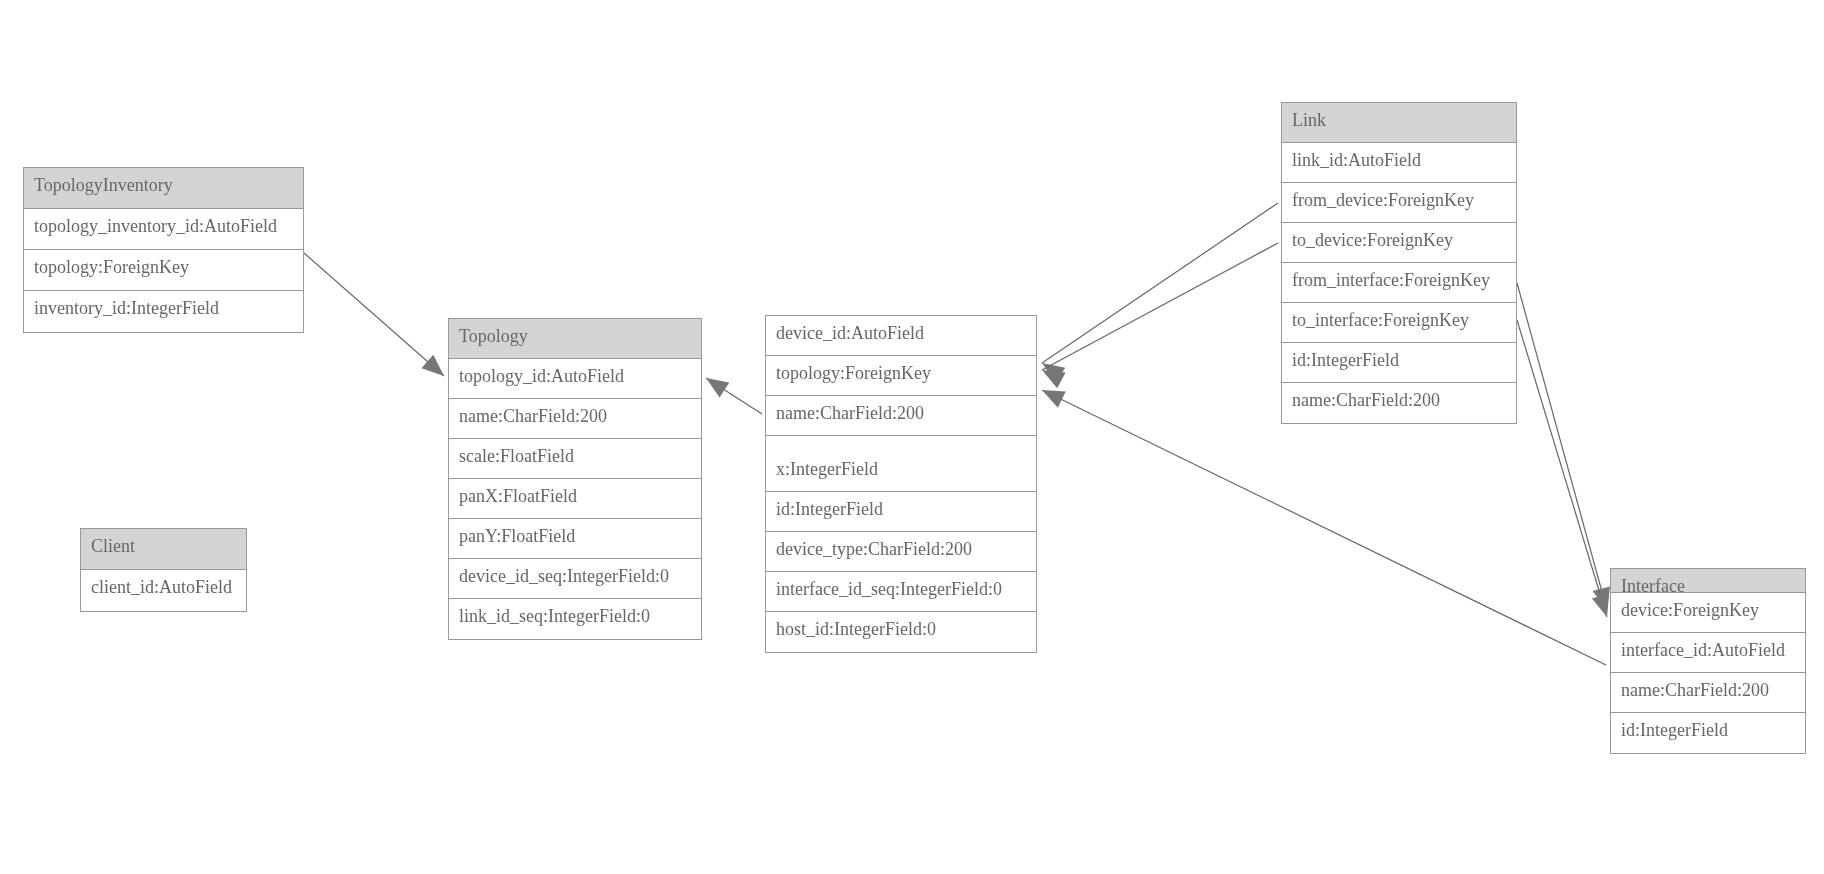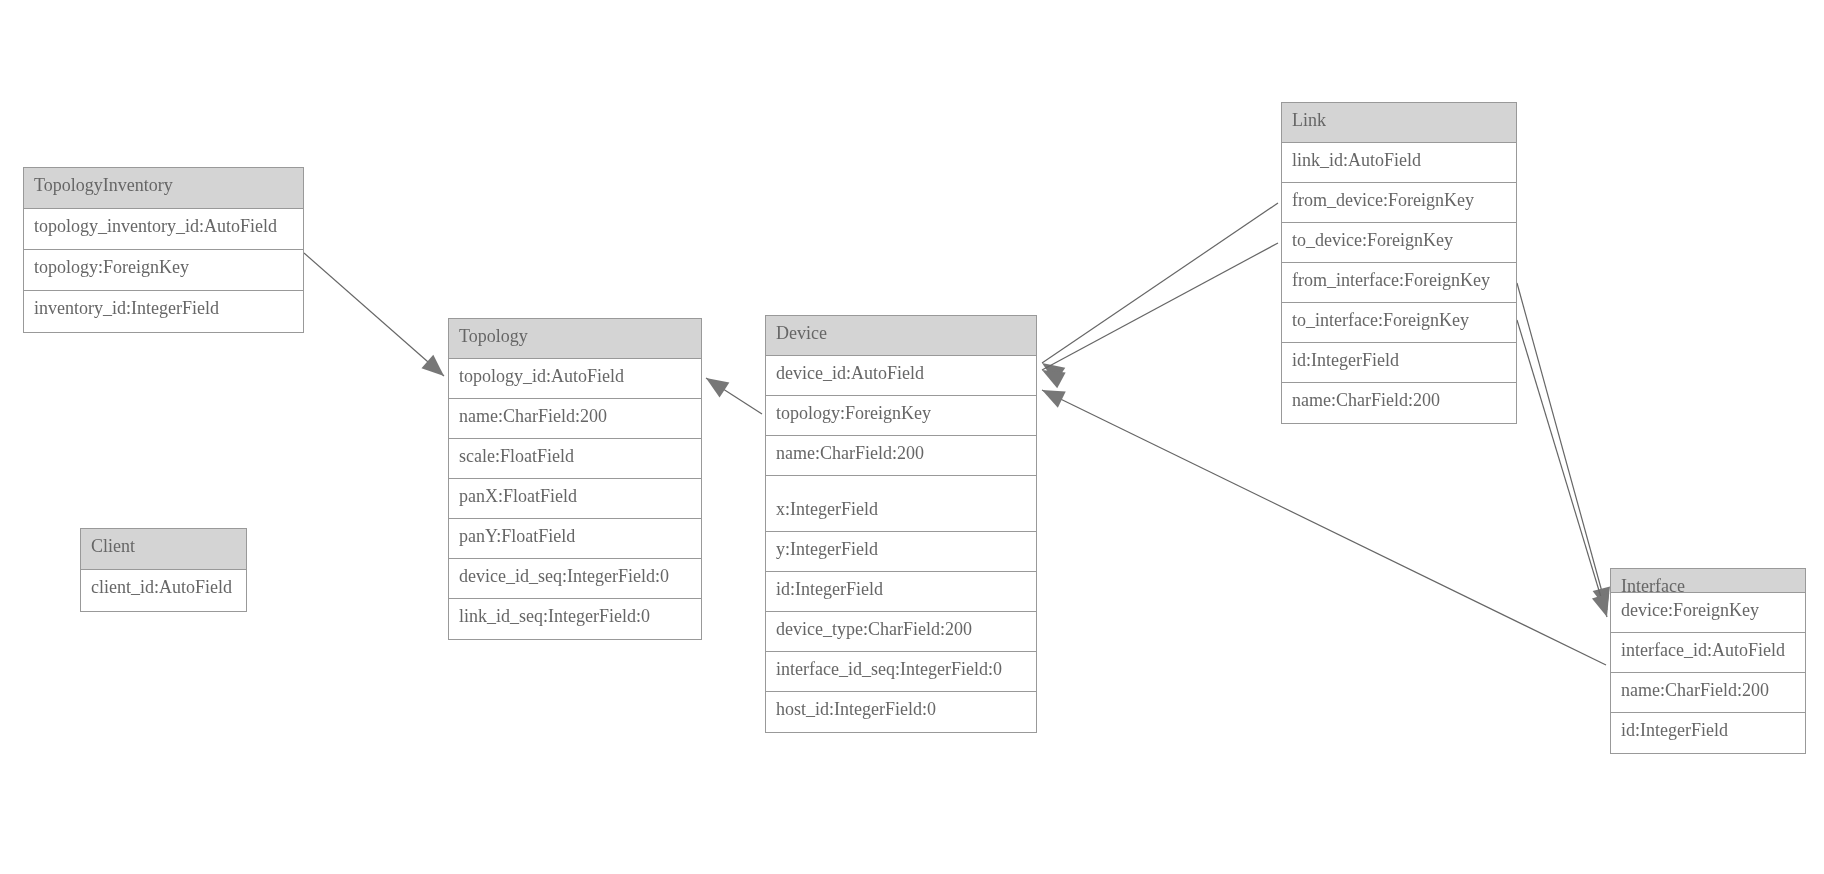--- a/index.html
+++ b/index.html
@@ -99,26 +99,24 @@
       <div class="entity-header" style="height: 40px; background: rgb(212, 212, 212); color: rgb(102, 102, 102); border-bottom-color: rgb(153, 153, 153);">Topology</div>
       <div class="entity-field" style="height: 40px; background: rgb(255, 255, 255); color: rgb(102, 102, 102); border-bottom-color: rgb(153, 153, 153);">topology_id:AutoField</div>
       <div class="entity-field" style="height: 40px; background: rgb(255, 255, 255); color: rgb(102, 102, 102); border-bottom-color: rgb(153, 153, 153);">name:CharField:200</div>
       <div class="entity-field" style="height: 40px; background: rgb(255, 255, 255); color: rgb(102, 102, 102); border-bottom-color: rgb(153, 153, 153);">scale:FloatField</div>
       <div class="entity-field" style="height: 40px; background: rgb(255, 255, 255); color: rgb(102, 102, 102); border-bottom-color: rgb(153, 153, 153);">panX:FloatField</div>
       <div class="entity-field" style="height: 40px; background: rgb(255, 255, 255); color: rgb(102, 102, 102); border-bottom-color: rgb(153, 153, 153);">panY:FloatField</div>
       <div class="entity-field" style="height: 40px; background: rgb(255, 255, 255); color: rgb(102, 102, 102); border-bottom-color: rgb(153, 153, 153);">device_id_seq:IntegerField:0</div>
       <div class="entity-field last" style="height: 40px; background: rgb(255, 255, 255); color: rgb(102, 102, 102); border-bottom-color: rgb(153, 153, 153);">link_id_seq:IntegerField:0</div>
     </div>
     <div class="entity" style="left: 765px; top: 315px; width: 272px; border-color: rgb(153, 153, 153);">
-      <div class="entity-header" style="height: 40px; background: rgb(212, 212, 212); color: rgb(102, 102, 102); border-bottom-color: rgb(153, 153, 153);">Device</div>
       <div class="entity-field" style="height: 40px; background: rgb(255, 255, 255); color: rgb(102, 102, 102); border-bottom-color: rgb(153, 153, 153);">device_id:AutoField</div>
       <div class="entity-field" style="height: 40px; background: rgb(255, 255, 255); color: rgb(102, 102, 102); border-bottom-color: rgb(153, 153, 153);">topology:ForeignKey</div>
       <div class="entity-field" style="height: 40px; background: rgb(255, 255, 255); color: rgb(102, 102, 102); border-bottom-color: rgb(153, 153, 153);">name:CharField:200</div>
       <div class="entity-field" style="height: 40px; background: rgb(255, 255, 255); color: rgb(102, 102, 102); border-bottom-color: rgb(153, 153, 153); margin-top: 16px;">x:IntegerField</div>
-      <div class="entity-field" style="height: 40px; background: rgb(255, 255, 255); color: rgb(102, 102, 102); border-bottom-color: rgb(153, 153, 153);">y:IntegerField</div>
       <div class="entity-field" style="height: 40px; background: rgb(255, 255, 255); color: rgb(102, 102, 102); border-bottom-color: rgb(153, 153, 153);">id:IntegerField</div>
       <div class="entity-field" style="height: 40px; background: rgb(255, 255, 255); color: rgb(102, 102, 102); border-bottom-color: rgb(153, 153, 153);">device_type:CharField:200</div>
       <div class="entity-field" style="height: 40px; background: rgb(255, 255, 255); color: rgb(102, 102, 102); border-bottom-color: rgb(153, 153, 153);">interface_id_seq:IntegerField:0</div>
       <div class="entity-field last" style="height: 40px; background: rgb(255, 255, 255); color: rgb(102, 102, 102); border-bottom-color: rgb(153, 153, 153);">host_id:IntegerField:0</div>
     </div>
     <div class="entity" style="left: 1281px; top: 102px; width: 236px; border-color: rgb(153, 153, 153);">
       <div class="entity-header" style="height: 40px; background: rgb(212, 212, 212); color: rgb(102, 102, 102); border-bottom-color: rgb(153, 153, 153);">Link</div>
       <div class="entity-field" style="height: 40px; background: rgb(255, 255, 255); color: rgb(102, 102, 102); border-bottom-color: rgb(153, 153, 153);">link_id:AutoField</div>
       <div class="entity-field" style="height: 40px; background: rgb(255, 255, 255); color: rgb(102, 102, 102); border-bottom-color: rgb(153, 153, 153);">from_device:ForeignKey</div>
       <div class="entity-field" style="height: 40px; background: rgb(255, 255, 255); color: rgb(102, 102, 102); border-bottom-color: rgb(153, 153, 153);">to_device:ForeignKey</div>

